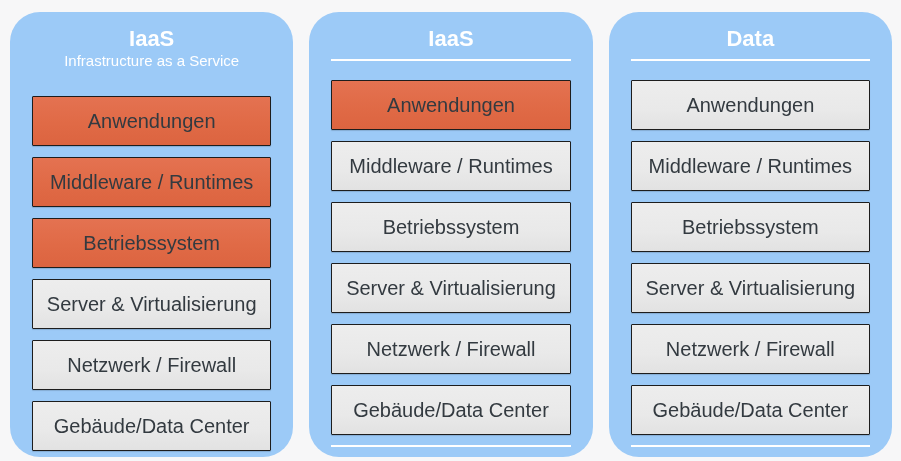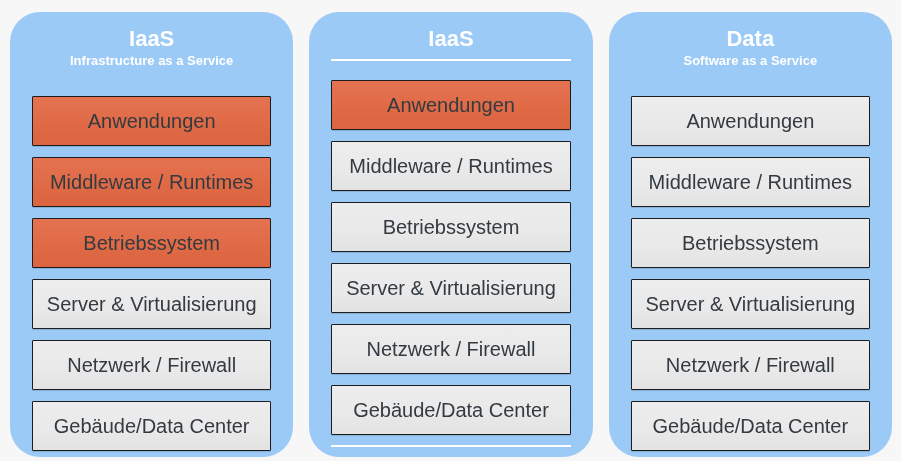--- a/index.html
+++ b/index.html
@@ -34,22 +34,22 @@
   }
   .panel-title{
     color:var(--header-text);
     font-size:22px;
     font-weight:bold;
     line-height:26px;
     text-align:center;
   }
   .panel-subtitle{
     color:var(--header-text);
-    font-size:13px;
-    font-weight:bold;
+    font-size:15px;
+    font-weight:normal;
     line-height:18px;
     text-align:center;
   }
   .divider{
     width:100%;
     height:2px;
     background:var(--header-text);
     border:none;
     margin-top:7px;
   }
@@ -133,21 +133,20 @@
         </div>
       <div class="layer">
           <span>Gebäude/Data Center</span>
         </div>
     </div>
     <div class="divider bottom"></div>
   </section>
 
   <section class="panel">
     <h2 class="panel-title">Data</h2>
-    <div class="panel-subtitle">Software as a Service</div>
     <div class="divider top"></div>
     <div class="layers">
       <div class="layer">
           <span>Anwendungen</span>
         </div>
       <div class="layer">
           <span>Middleware / Runtimes</span>
         </div>
       <div class="layer">
           <span>Betriebssystem</span>

